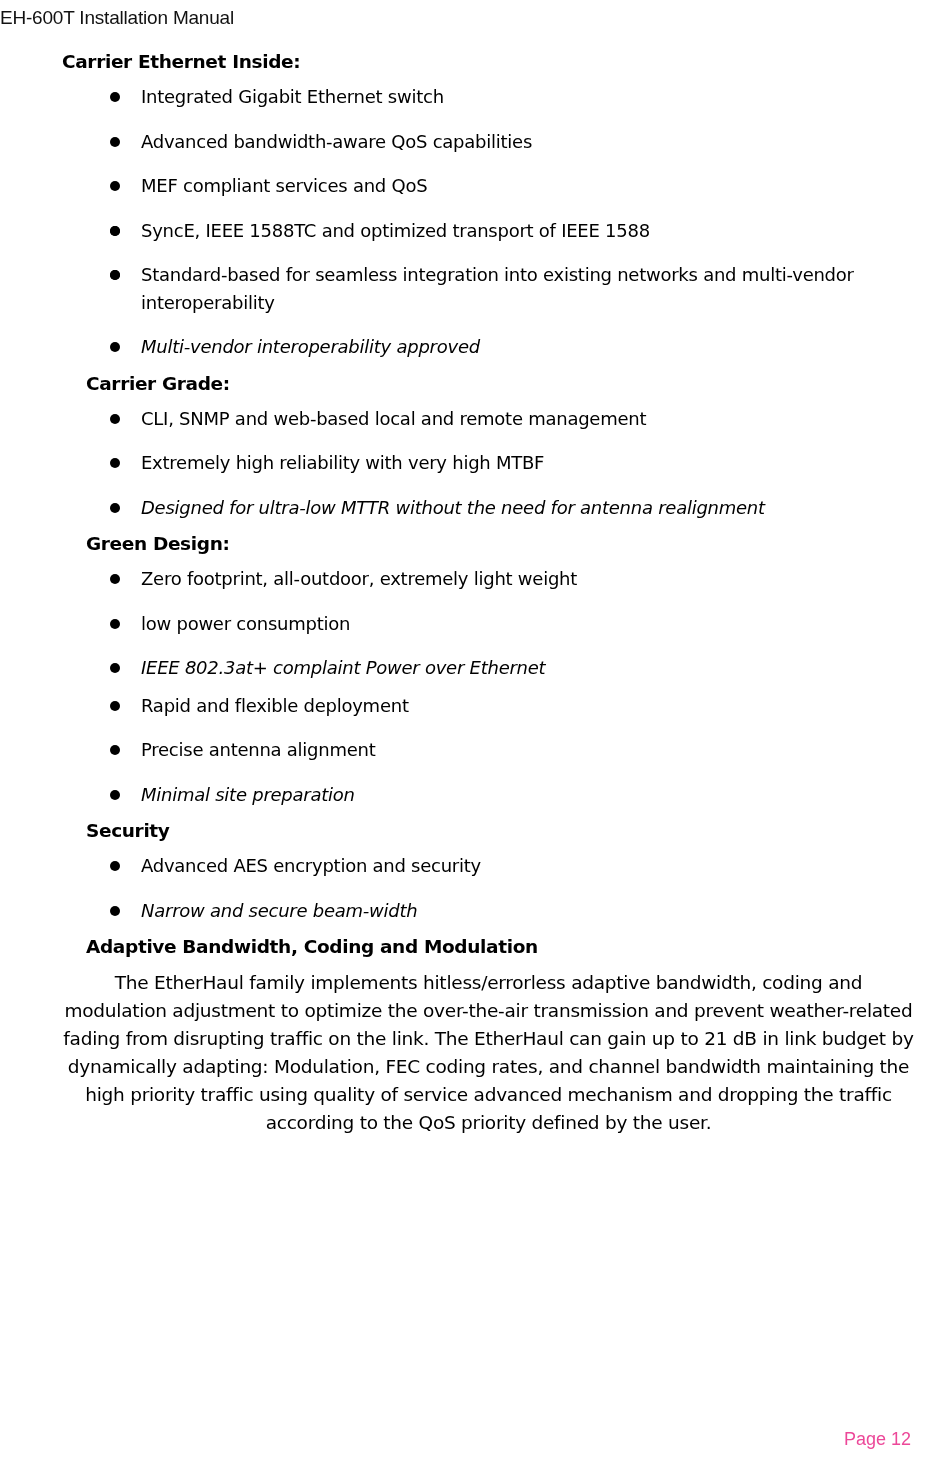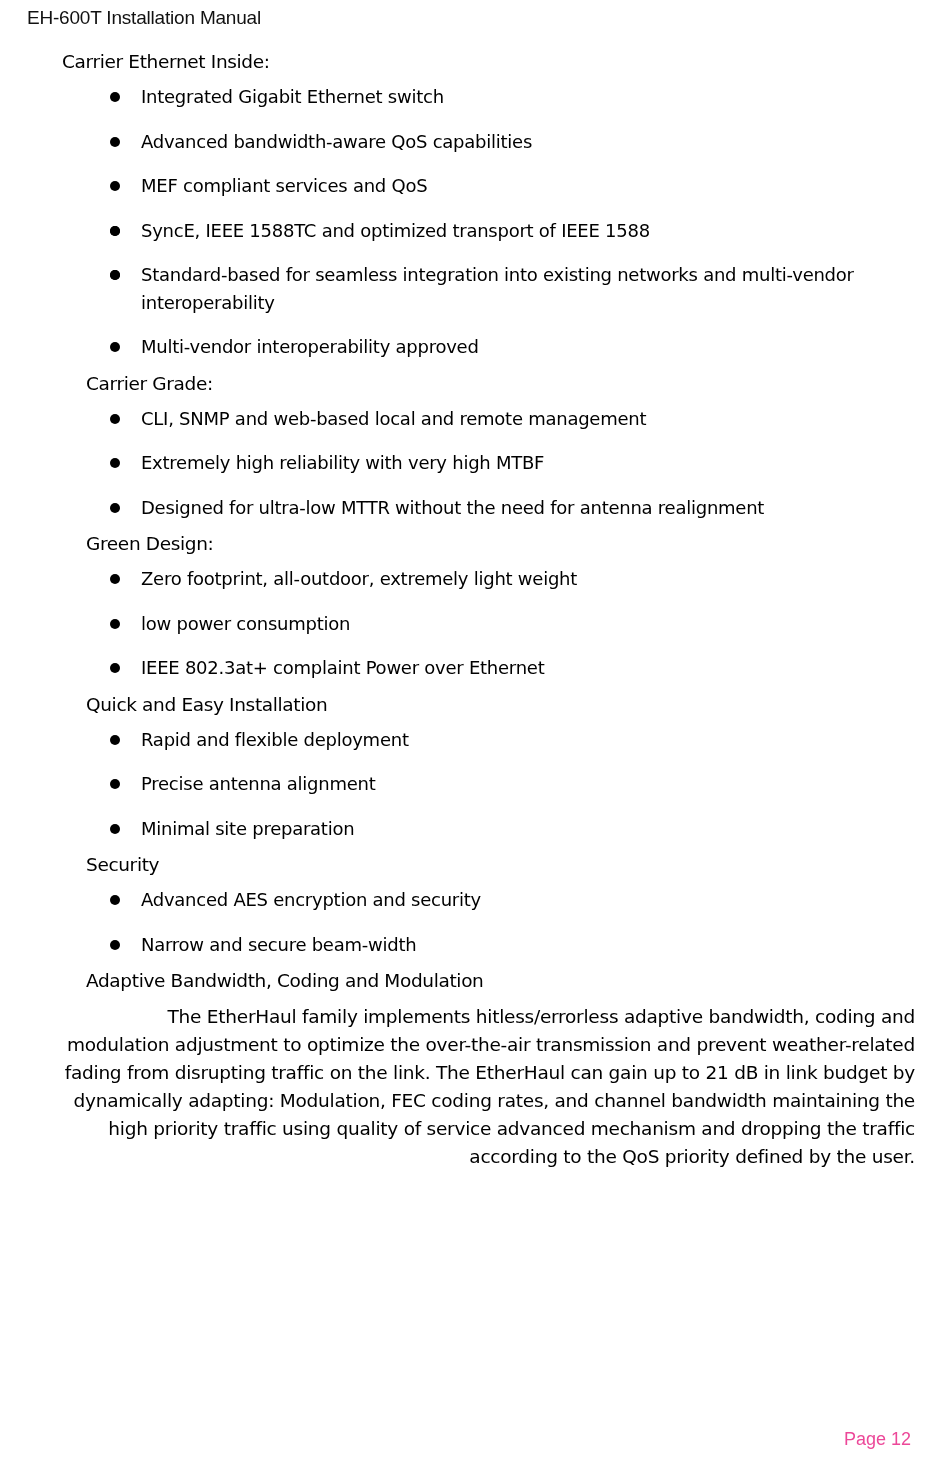--- a/index.html
+++ b/index.html
@@ -22,31 +22,30 @@
   .running-header {
     position: absolute;
     top: 6px;
     left: 0px;
     font-family: "Liberation Sans", sans-serif;
     font-size: 19px;
     line-height: 24px;
     letter-spacing: -0.2px;
     color: #111111;
     white-space: nowrap;
-    padding-left: 27px;
   }
   .content {
     position: absolute;
     top: 49px;
     left: 62px;
     width: 853px;
   }
   .section-heading {
     font-family: "DejaVu Sans", sans-serif;
-    font-weight: normal;
+    font-weight: bold;
     font-size: 18.5px;
     line-height: 26px;
     color: #000000;
     margin: 0 0 8px 0;
     letter-spacing: -0.35px;
   }
   .section-heading.tight-top {
     margin-top: 9px;
     margin-left: 24px;
   }
@@ -59,39 +58,40 @@
     position: relative;
     margin: 0 0 17px 0;
     padding-left: 79px;
     font-size: 18px;
     line-height: 27.5px;
     letter-spacing: -0.25px;
     color: #000000;
   }
   ul.bullets li:last-child {
     margin-bottom: 8px;
+    font-style: italic;
   }
   ul.bullets li .dot {
     position: absolute;
     left: 48px;
     top: 9px;
     width: 10px;
     height: 10px;
     border-radius: 50%;
     background: #000000;
     display: block;
   }
   .body-paragraph {
     font-size: 18.5px;
     line-height: 28px;
     letter-spacing: -0.25px;
     margin: 9px 0 0 0;
     color: #000000;
     width: 853px;
-    text-align: right;
+    text-align: center;
   }
   .page-number {
     position: absolute;
     right: 14px;
     bottom: 14px;
     font-family: "Liberation Sans", sans-serif;
     font-size: 18px;
     line-height: 22px;
     color: #ec4899;
     white-space: nowrap;
@@ -121,21 +121,20 @@
         <li><span class="dot"></span><span>CLI, SNMP and  web-based local and remote management</span></li>
         <li><span class="dot"></span><span>Extremely high reliability with very high MTBF</span></li>
         <li><span class="dot"></span><span>Designed for ultra-low MTTR without the need for antenna realignment</span></li>
       </ul>
       <div class="section-heading tight-top">Green Design:</div>
       <ul class="bullets">
         <li><span class="dot"></span><span>Zero footprint, all-outdoor, extremely light weight</span></li>
         <li><span class="dot"></span><span>low power consumption</span></li>
         <li><span class="dot"></span><span>IEEE 802.3at+ complaint  Power over Ethernet</span></li>
       </ul>
-      <div class="section-heading tight-top">Quick and Easy Installation</div>
       <ul class="bullets">
         <li><span class="dot"></span><span>Rapid and flexible deployment</span></li>
         <li><span class="dot"></span><span>Precise antenna alignment</span></li>
         <li><span class="dot"></span><span>Minimal site preparation</span></li>
       </ul>
       <div class="section-heading tight-top">Security</div>
       <ul class="bullets">
         <li><span class="dot"></span><span>Advanced AES encryption and security</span></li>
         <li><span class="dot"></span><span>Narrow and secure beam-width</span></li>
       </ul>

